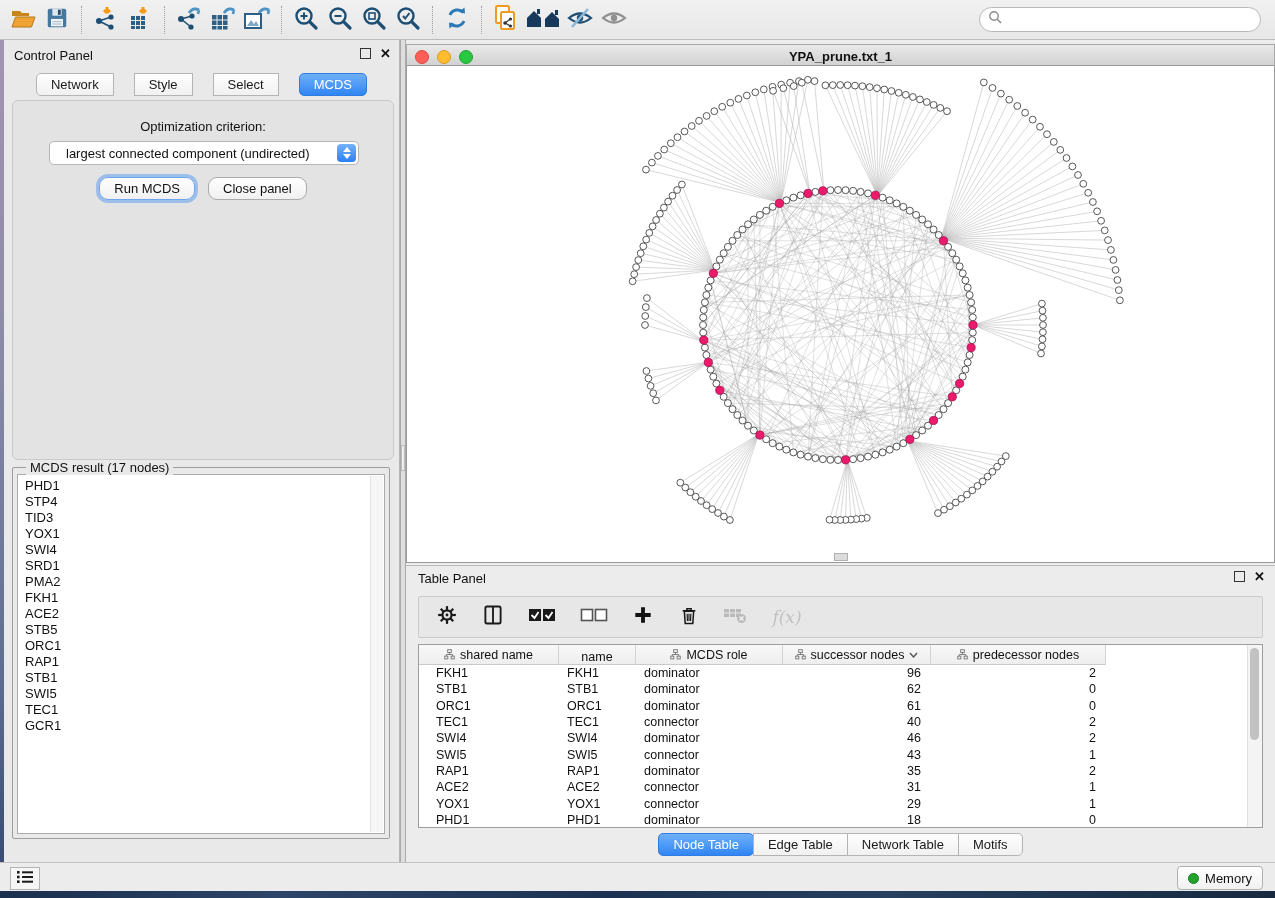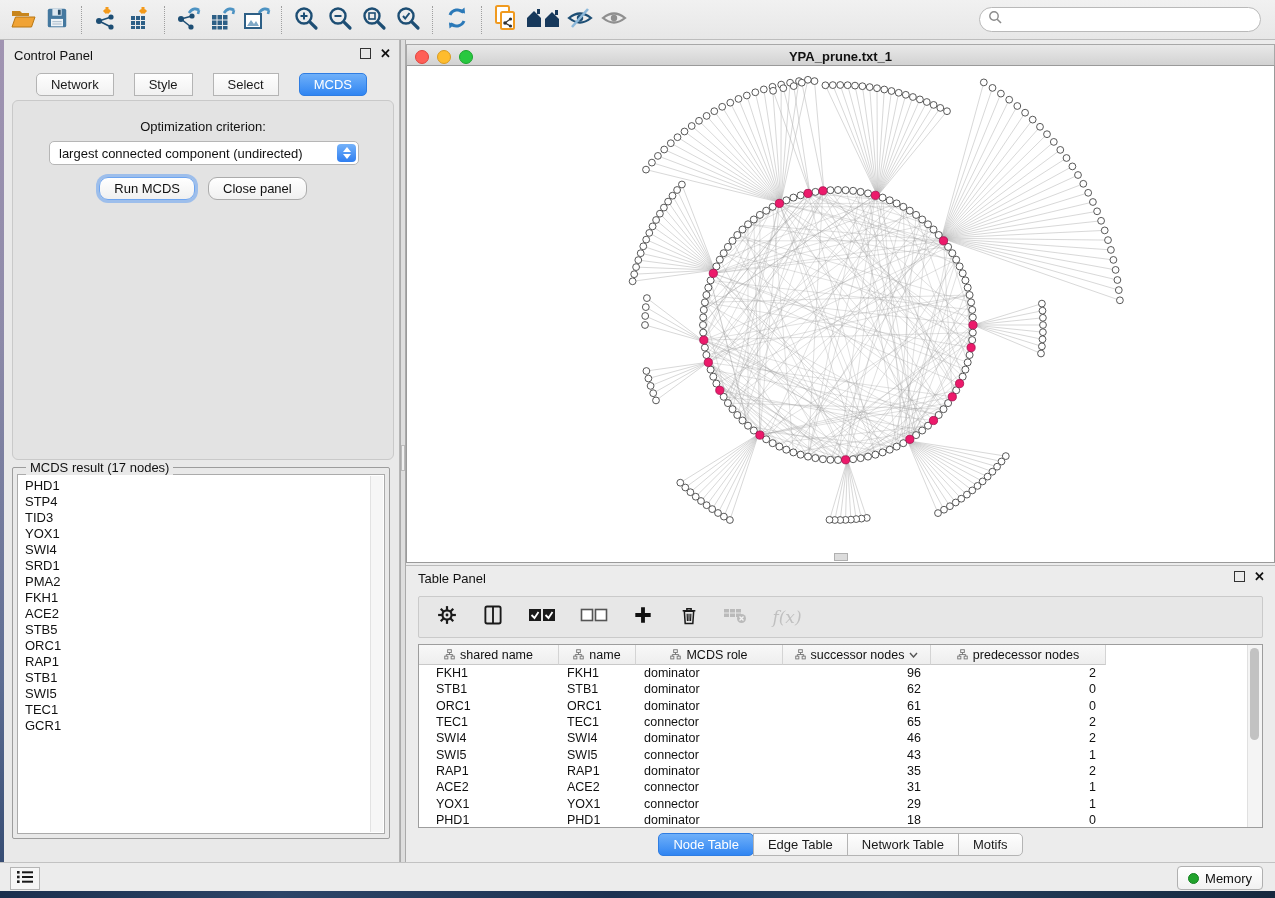--- a/index.html
+++ b/index.html
@@ -25,21 +25,21 @@
   .float-icon{width:9px;height:9px;border:1.5px solid #333;display:inline-block;}
   .close-icon{font-size:13px;font-weight:bold;color:#111;line-height:11px;}
   .cp-tabs{position:absolute;left:0;top:33px;width:100%;display:flex;justify-content:center;gap:21px;}
   .seg{border:1px solid #b4b4b4;background:linear-gradient(#fefefe,#f1f1f1);padding:3px 14px;font-size:13px;color:#1a1a1a;margin-left:-1px;}
   .seg.first{border-radius:5px 0 0 5px;margin-left:0;}
   .seg.last{border-radius:0 5px 5px 0;}
   .seg.sel{background:linear-gradient(#6fb0f9,#3085f2);border-color:#2f7de2;color:#fff;border-radius:5px;}
   .cp-content{position:absolute;left:8px;top:60px;width:380px;height:358px;background:#e3e3e3;border:1px solid #c9c9c9;border-radius:6px;}
   .opt-label{position:absolute;left:0;top:18px;width:100%;text-align:center;font-size:13px;color:#111;}
   .dropdown{position:absolute;left:36px;top:40px;width:310px;height:24px;background:#fff;border:1px solid #b6b6b6;border-radius:5px;display:flex;align-items:center;box-sizing:border-box;}
-  .dropdown .dd-text{flex:1;font-size:13px;padding-left:9px;color:#111;white-space:nowrap;}
+  .dropdown .dd-text{flex:1;font-size:13px;padding-left:16px;color:#111;white-space:nowrap;}
   .dd-stepper{width:19px;height:18px;margin-right:2px;border-radius:4px;background:linear-gradient(#74b2fa,#2f7ef0);position:relative;flex:0 0 auto;}
   .dd-stepper:before{content:"";position:absolute;left:5.5px;top:3px;border-left:4px solid transparent;border-right:4px solid transparent;border-bottom:5px solid #fff;}
   .dd-stepper:after{content:"";position:absolute;left:5.5px;bottom:3px;border-left:4px solid transparent;border-right:4px solid transparent;border-top:5px solid #fff;}
   .cp-buttons{position:absolute;left:0;top:76px;width:100%;display:flex;justify-content:center;gap:13px;}
   .btn{background:linear-gradient(#ffffff,#f0f0f0);border:1px solid #ababab;border-radius:9px;font-size:13px;padding:3px 14px;color:#111;text-align:center;}
   .btn.focused{box-shadow:0 0 0 3px rgba(110,165,240,.6);border-color:#6ea5f0;}
   .result-legend{position:absolute;left:22px;top:420px;background:#e9e9e9;padding:0 4px;font-size:13px;color:#111;z-index:3;}
   .result-box{position:absolute;left:8px;top:427px;width:376px;height:370px;border:1px solid #9d9d9d;border-radius:2px;}
   .result-list{position:absolute;left:4px;top:6px;right:4px;bottom:4px;background:#fff;border:1px solid #ababab;overflow:hidden;padding:3px 0 0 7px;}
   .result-scroll{position:absolute;top:1px;right:1px;width:12px;bottom:1px;background:#f6f6f6;border-left:1px solid #e2e2e2;}
@@ -1005,21 +1005,21 @@
                 <rect x="4" y="0.8" width="4" height="3" fill="none" stroke="#777" stroke-width="1"></rect>
                 <line x1="6" y1="3.8" x2="6" y2="6" stroke="#777" stroke-width="1"></line>
                 <line x1="2.5" y1="6" x2="9.5" y2="6" stroke="#777" stroke-width="1"></line>
                 <line x1="2.5" y1="6" x2="2.5" y2="7.8" stroke="#777" stroke-width="1"></line>
                 <line x1="9.5" y1="6" x2="9.5" y2="7.8" stroke="#777" stroke-width="1"></line>
                 <rect x="0.8" y="7.8" width="3.4" height="3" fill="none" stroke="#777" stroke-width="1"></rect>
                 <rect x="7.8" y="7.8" width="3.4" height="3" fill="none" stroke="#777" stroke-width="1"></rect>
               </svg>
               <span>shared name</span>
             </div>
-            <div class="th" style="width: 77px;">
+            <div class="th" style="width: 77px; flex-direction: column;">
               <svg width="11" height="11" viewBox="0 0 12 12">
                 <rect x="4" y="0.8" width="4" height="3" fill="none" stroke="#777" stroke-width="1"></rect>
                 <line x1="6" y1="3.8" x2="6" y2="6" stroke="#777" stroke-width="1"></line>
                 <line x1="2.5" y1="6" x2="9.5" y2="6" stroke="#777" stroke-width="1"></line>
                 <line x1="2.5" y1="6" x2="2.5" y2="7.8" stroke="#777" stroke-width="1"></line>
                 <line x1="9.5" y1="6" x2="9.5" y2="7.8" stroke="#777" stroke-width="1"></line>
                 <rect x="0.8" y="7.8" width="3.4" height="3" fill="none" stroke="#777" stroke-width="1"></rect>
                 <rect x="7.8" y="7.8" width="3.4" height="3" fill="none" stroke="#777" stroke-width="1"></rect>
               </svg>
               <span>name</span>
@@ -1083,21 +1083,21 @@
               <div class="td" style="width: 140px; padding-left: 17px;">ORC1</div>
               <div class="td" style="width: 77px; padding-left: 8px;">ORC1</div>
               <div class="td" style="width: 147px; padding-left: 8px;">dominator</div>
               <div class="td num" style="width: 148px; padding-left: 0px;">61</div>
               <div class="td num" style="width: 175px; padding-left: 0px;">0</div>
             </div>
             <div class="t-row">
               <div class="td" style="width: 140px; padding-left: 17px;">TEC1</div>
               <div class="td" style="width: 77px; padding-left: 8px;">TEC1</div>
               <div class="td" style="width: 147px; padding-left: 8px;">connector</div>
-              <div class="td num" style="width: 148px; padding-left: 0px;">65</div>
+              <div class="td num" style="width: 148px; padding-left: 0px;">40</div>
               <div class="td num" style="width: 175px; padding-left: 0px;">2</div>
             </div>
             <div class="t-row">
               <div class="td" style="width: 140px; padding-left: 17px;">SWI4</div>
               <div class="td" style="width: 77px; padding-left: 8px;">SWI4</div>
               <div class="td" style="width: 147px; padding-left: 8px;">dominator</div>
               <div class="td num" style="width: 148px; padding-left: 0px;">46</div>
               <div class="td num" style="width: 175px; padding-left: 0px;">2</div>
             </div>
             <div class="t-row">

